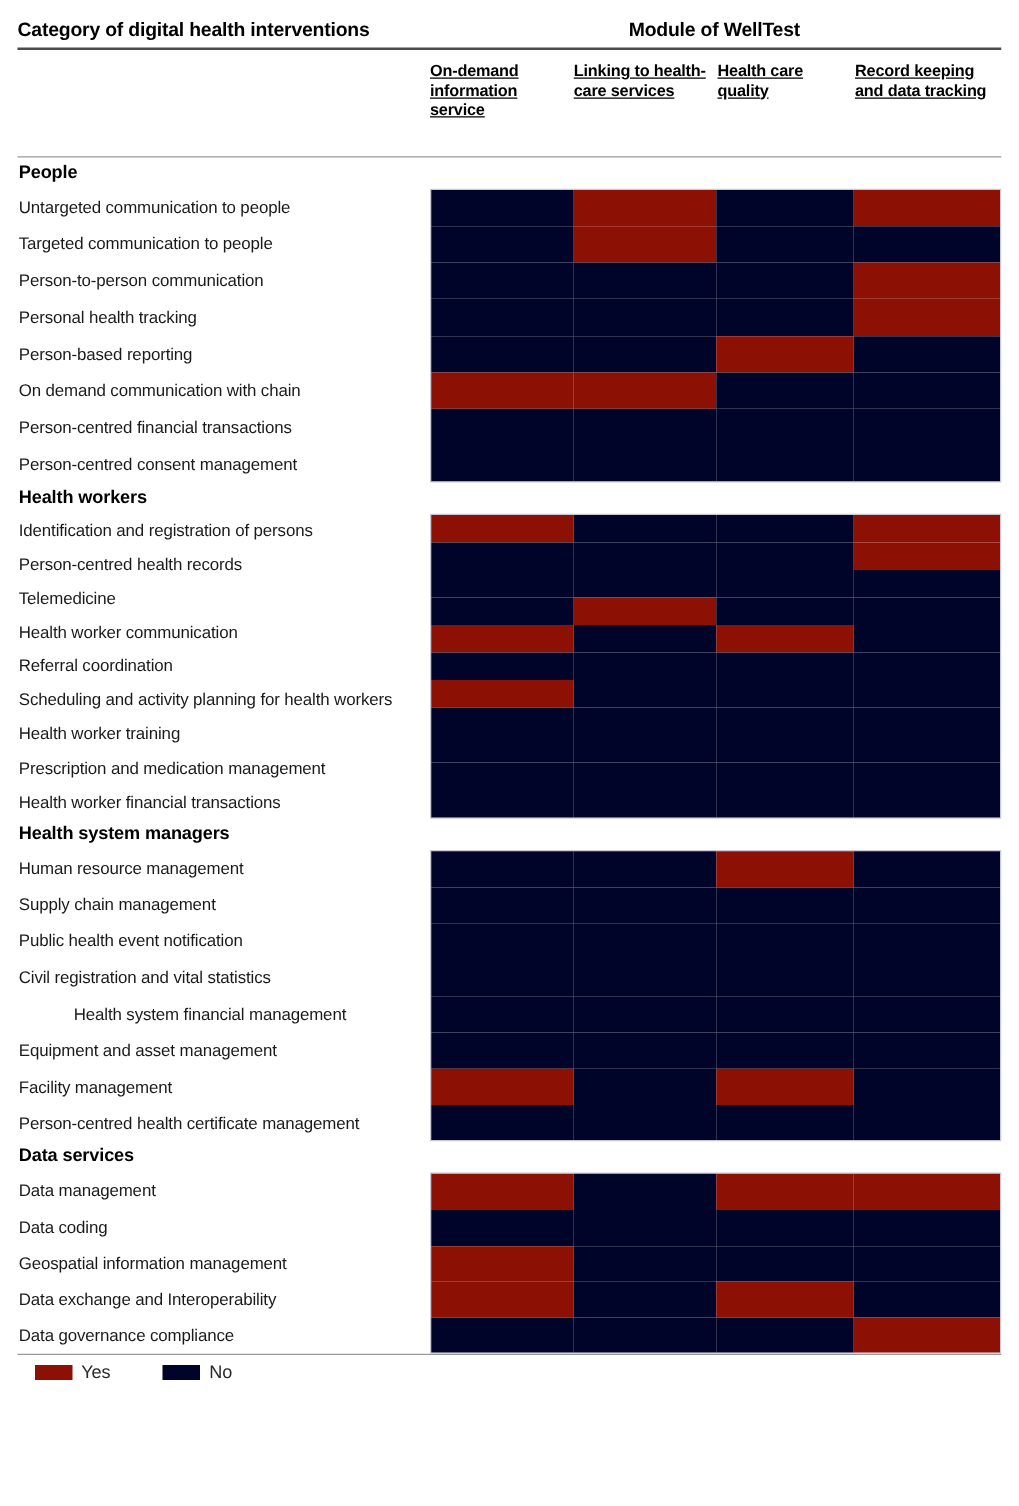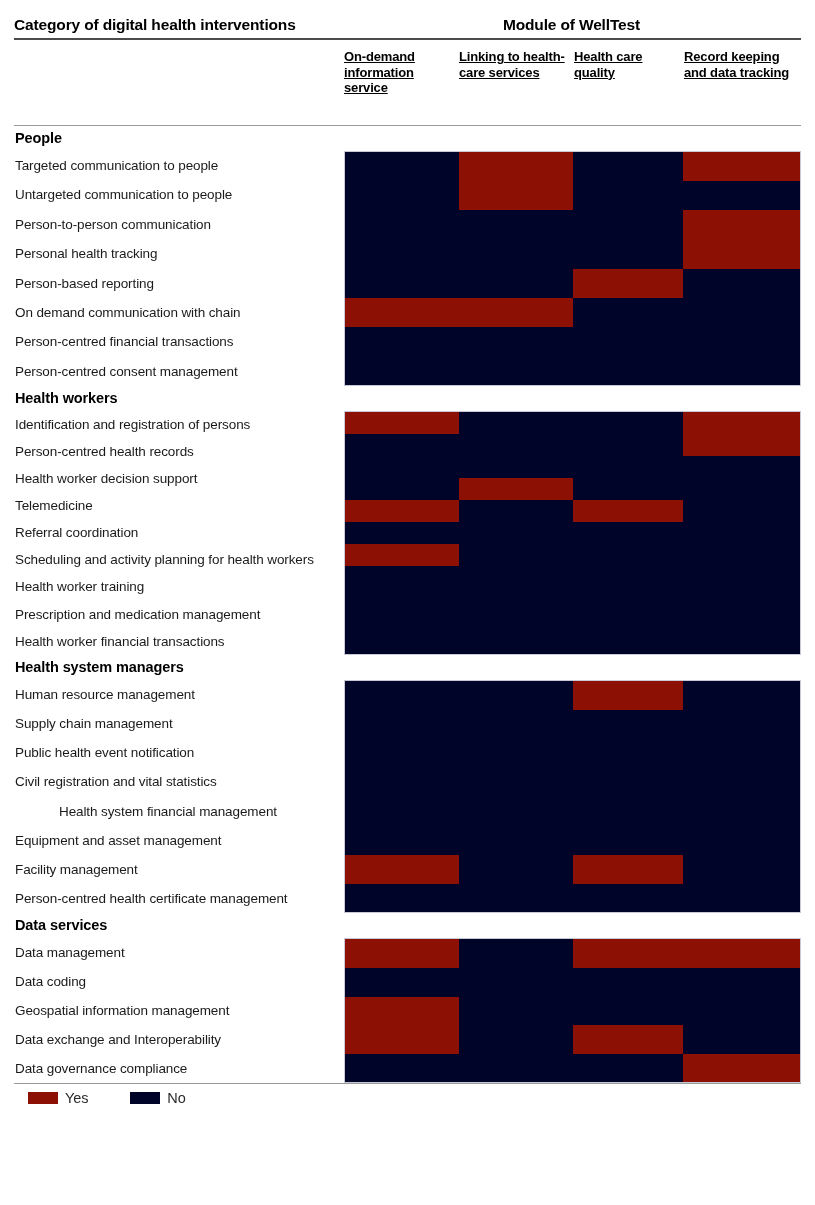--- a/index.html
+++ b/index.html
@@ -169,22 +169,22 @@
       <div class="hdr-sub-cell c4">Record keeping and data tracking</div>
     </div>
   </div>
   <div class="rule-light"></div>
 
   <div class="body-wrap" id="body-wrap">
       <div class="group">
         <div class="group-title">People</div>
         <div class="group-rows">
           <div class="labels">
+            <div class="row-label" style="height: 29.4px;">Untargeted communication to people</div>
             <div class="row-label" style="height: 29.4px;">Targeted communication to people</div>
-            <div class="row-label" style="height: 29.4px;">Untargeted communication to people</div>
             <div class="row-label" style="height: 29.4px;">Person-to-person communication</div>
             <div class="row-label" style="height: 29.4px;">Personal health tracking</div>
             <div class="row-label" style="height: 29.4px;">Person-based reporting</div>
             <div class="row-label" style="height: 29.4px;">On demand communication with chain</div>
             <div class="row-label" style="height: 29.4px;">Person-centred financial transactions</div>
             <div class="row-label" style="height: 29.4px;">Person-centred consent management</div>
           </div>
           <div class="matrix">
             <div class="mrow" style="height: 29.4px;">
               <div class="cell c1" title="No" style="background: rgb(0, 4, 40);"></div>
@@ -236,22 +236,22 @@
             </div>
           </div>
         </div>
       </div>
       <div class="group">
         <div class="group-title">Health workers</div>
         <div class="group-rows">
           <div class="labels">
             <div class="row-label" style="height: 27.1px;">Identification and registration of persons</div>
             <div class="row-label" style="height: 27.1px;">Person-centred health records</div>
-            <div class="row-label" style="height: 27.1px;">Health worker decision support</div>
             <div class="row-label" style="height: 27.1px;">Telemedicine</div>
+            <div class="row-label" style="height: 27.1px;">Health worker communication</div>
             <div class="row-label" style="height: 27.1px;">Referral coordination</div>
             <div class="row-label" style="height: 27.1px;">Scheduling and activity planning for health workers</div>
             <div class="row-label" style="height: 27.1px;">Health worker training</div>
             <div class="row-label" style="height: 27.1px;">Prescription and medication management</div>
             <div class="row-label" style="height: 27.1px;">Health worker financial transactions</div>
           </div>
           <div class="matrix">
             <div class="mrow" style="height: 27.1px;">
               <div class="cell c1" title="Yes" style="background: rgb(140, 16, 4);"></div>
               <div class="cell c2" title="No" style="background: rgb(0, 4, 40);"></div>

